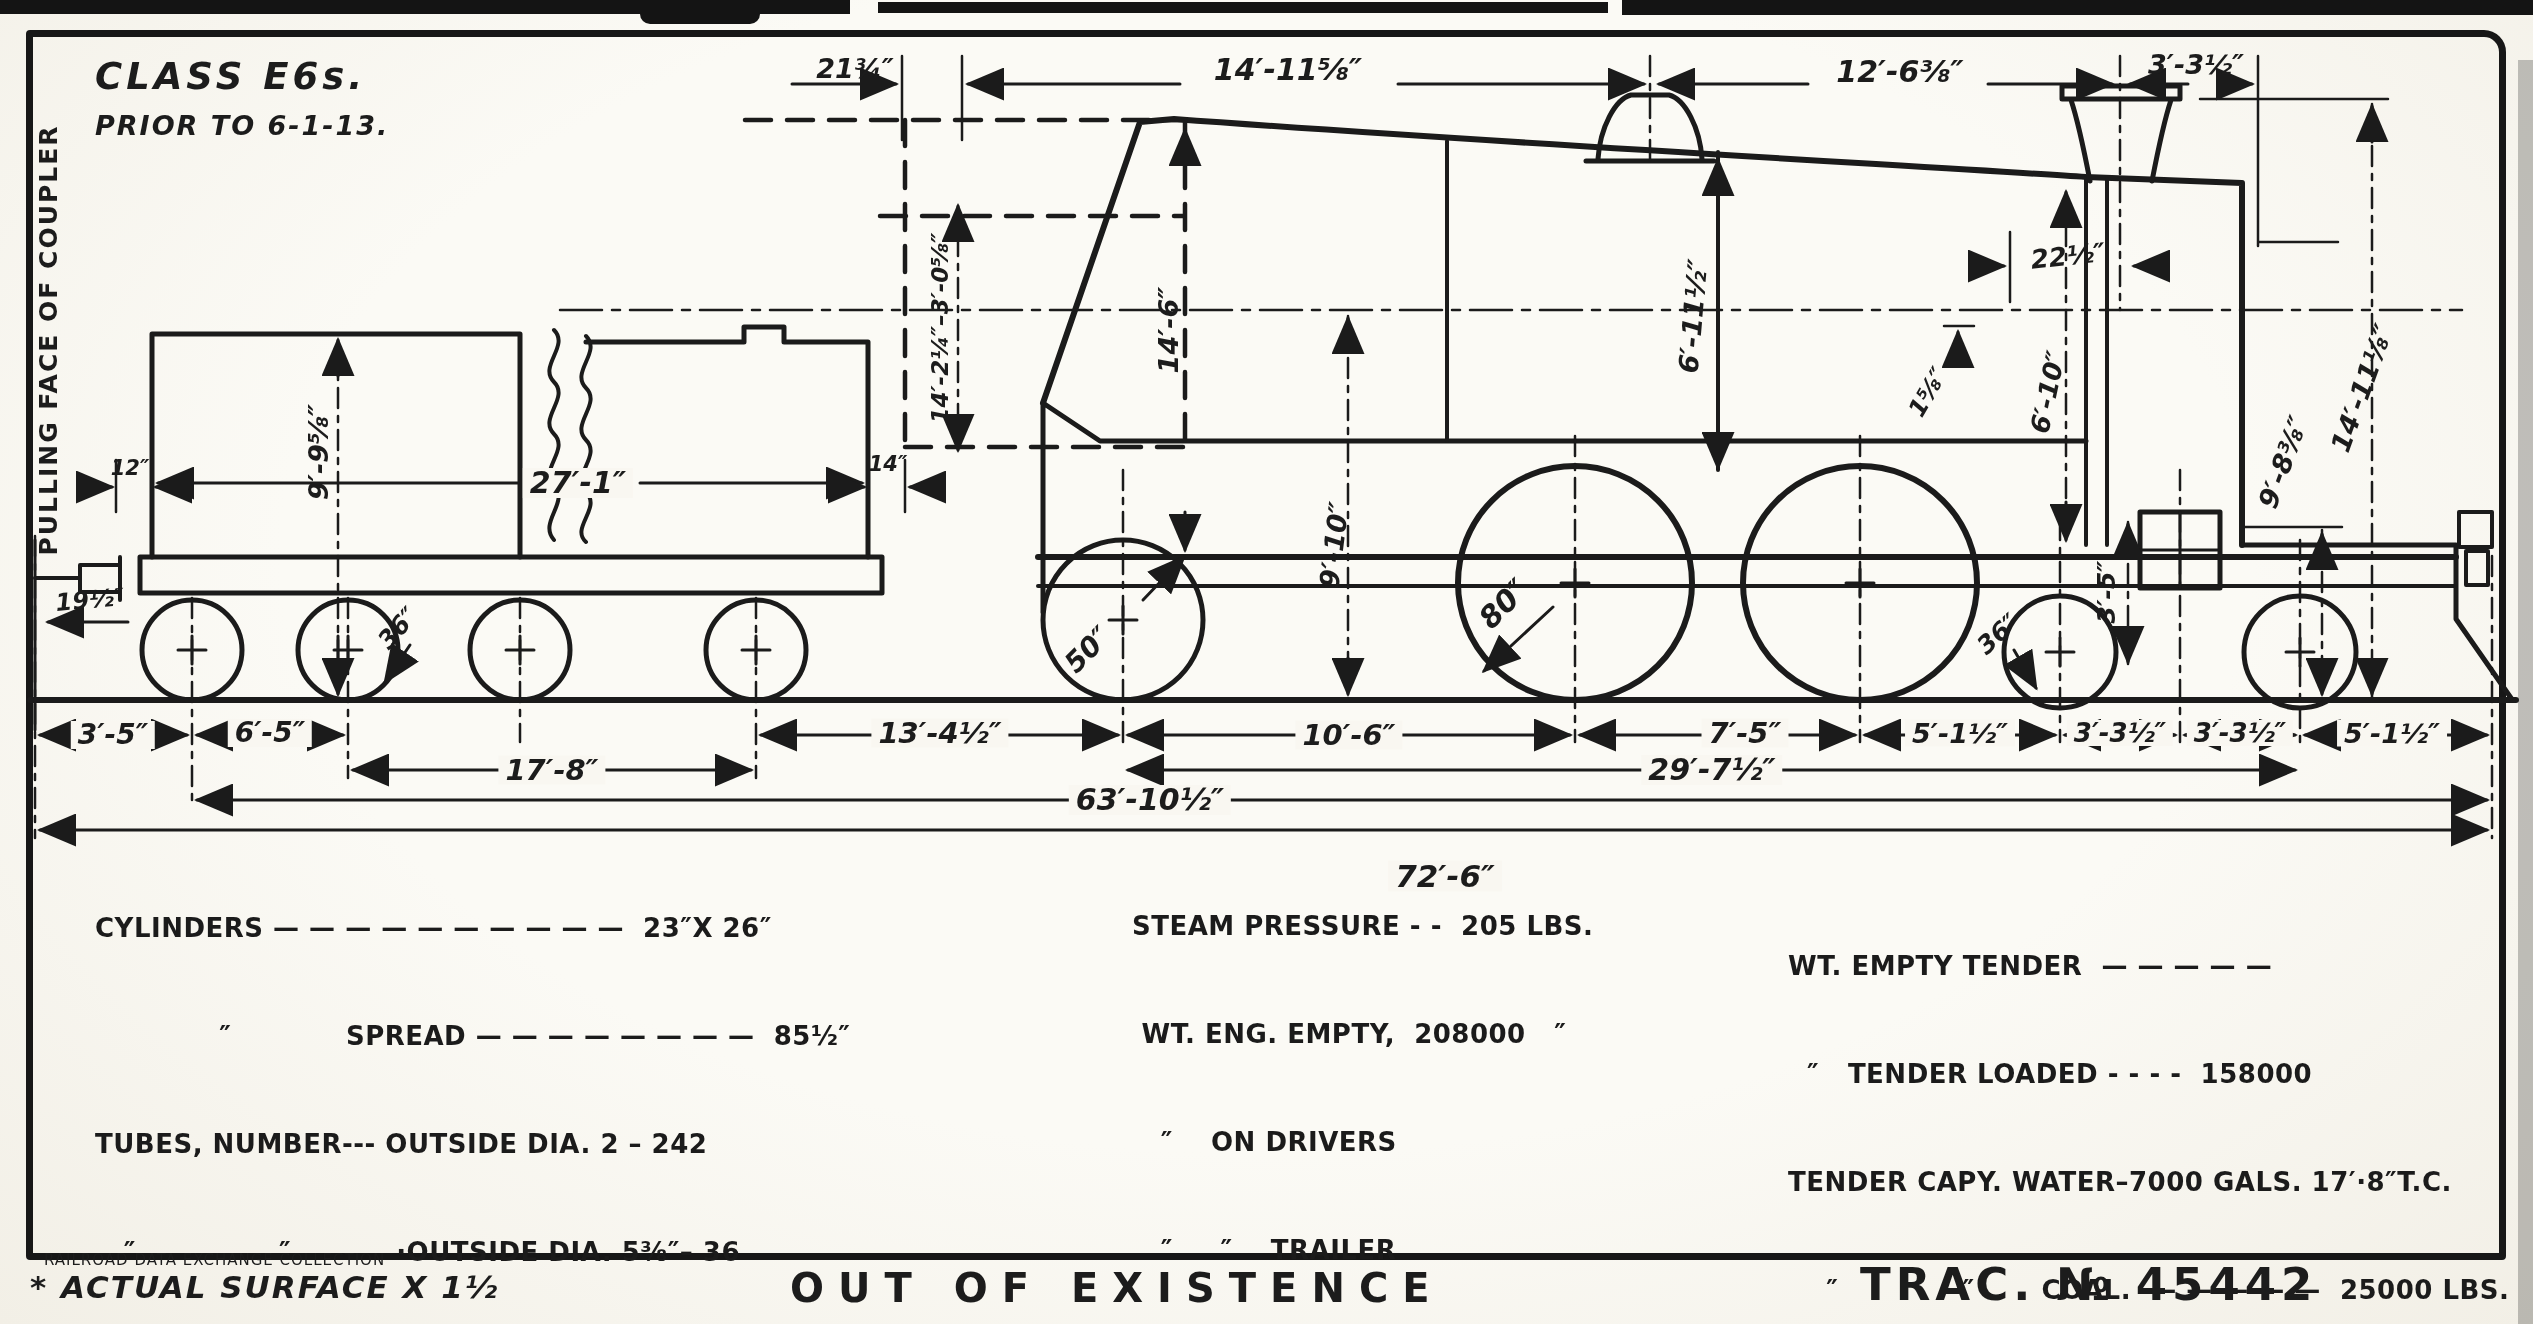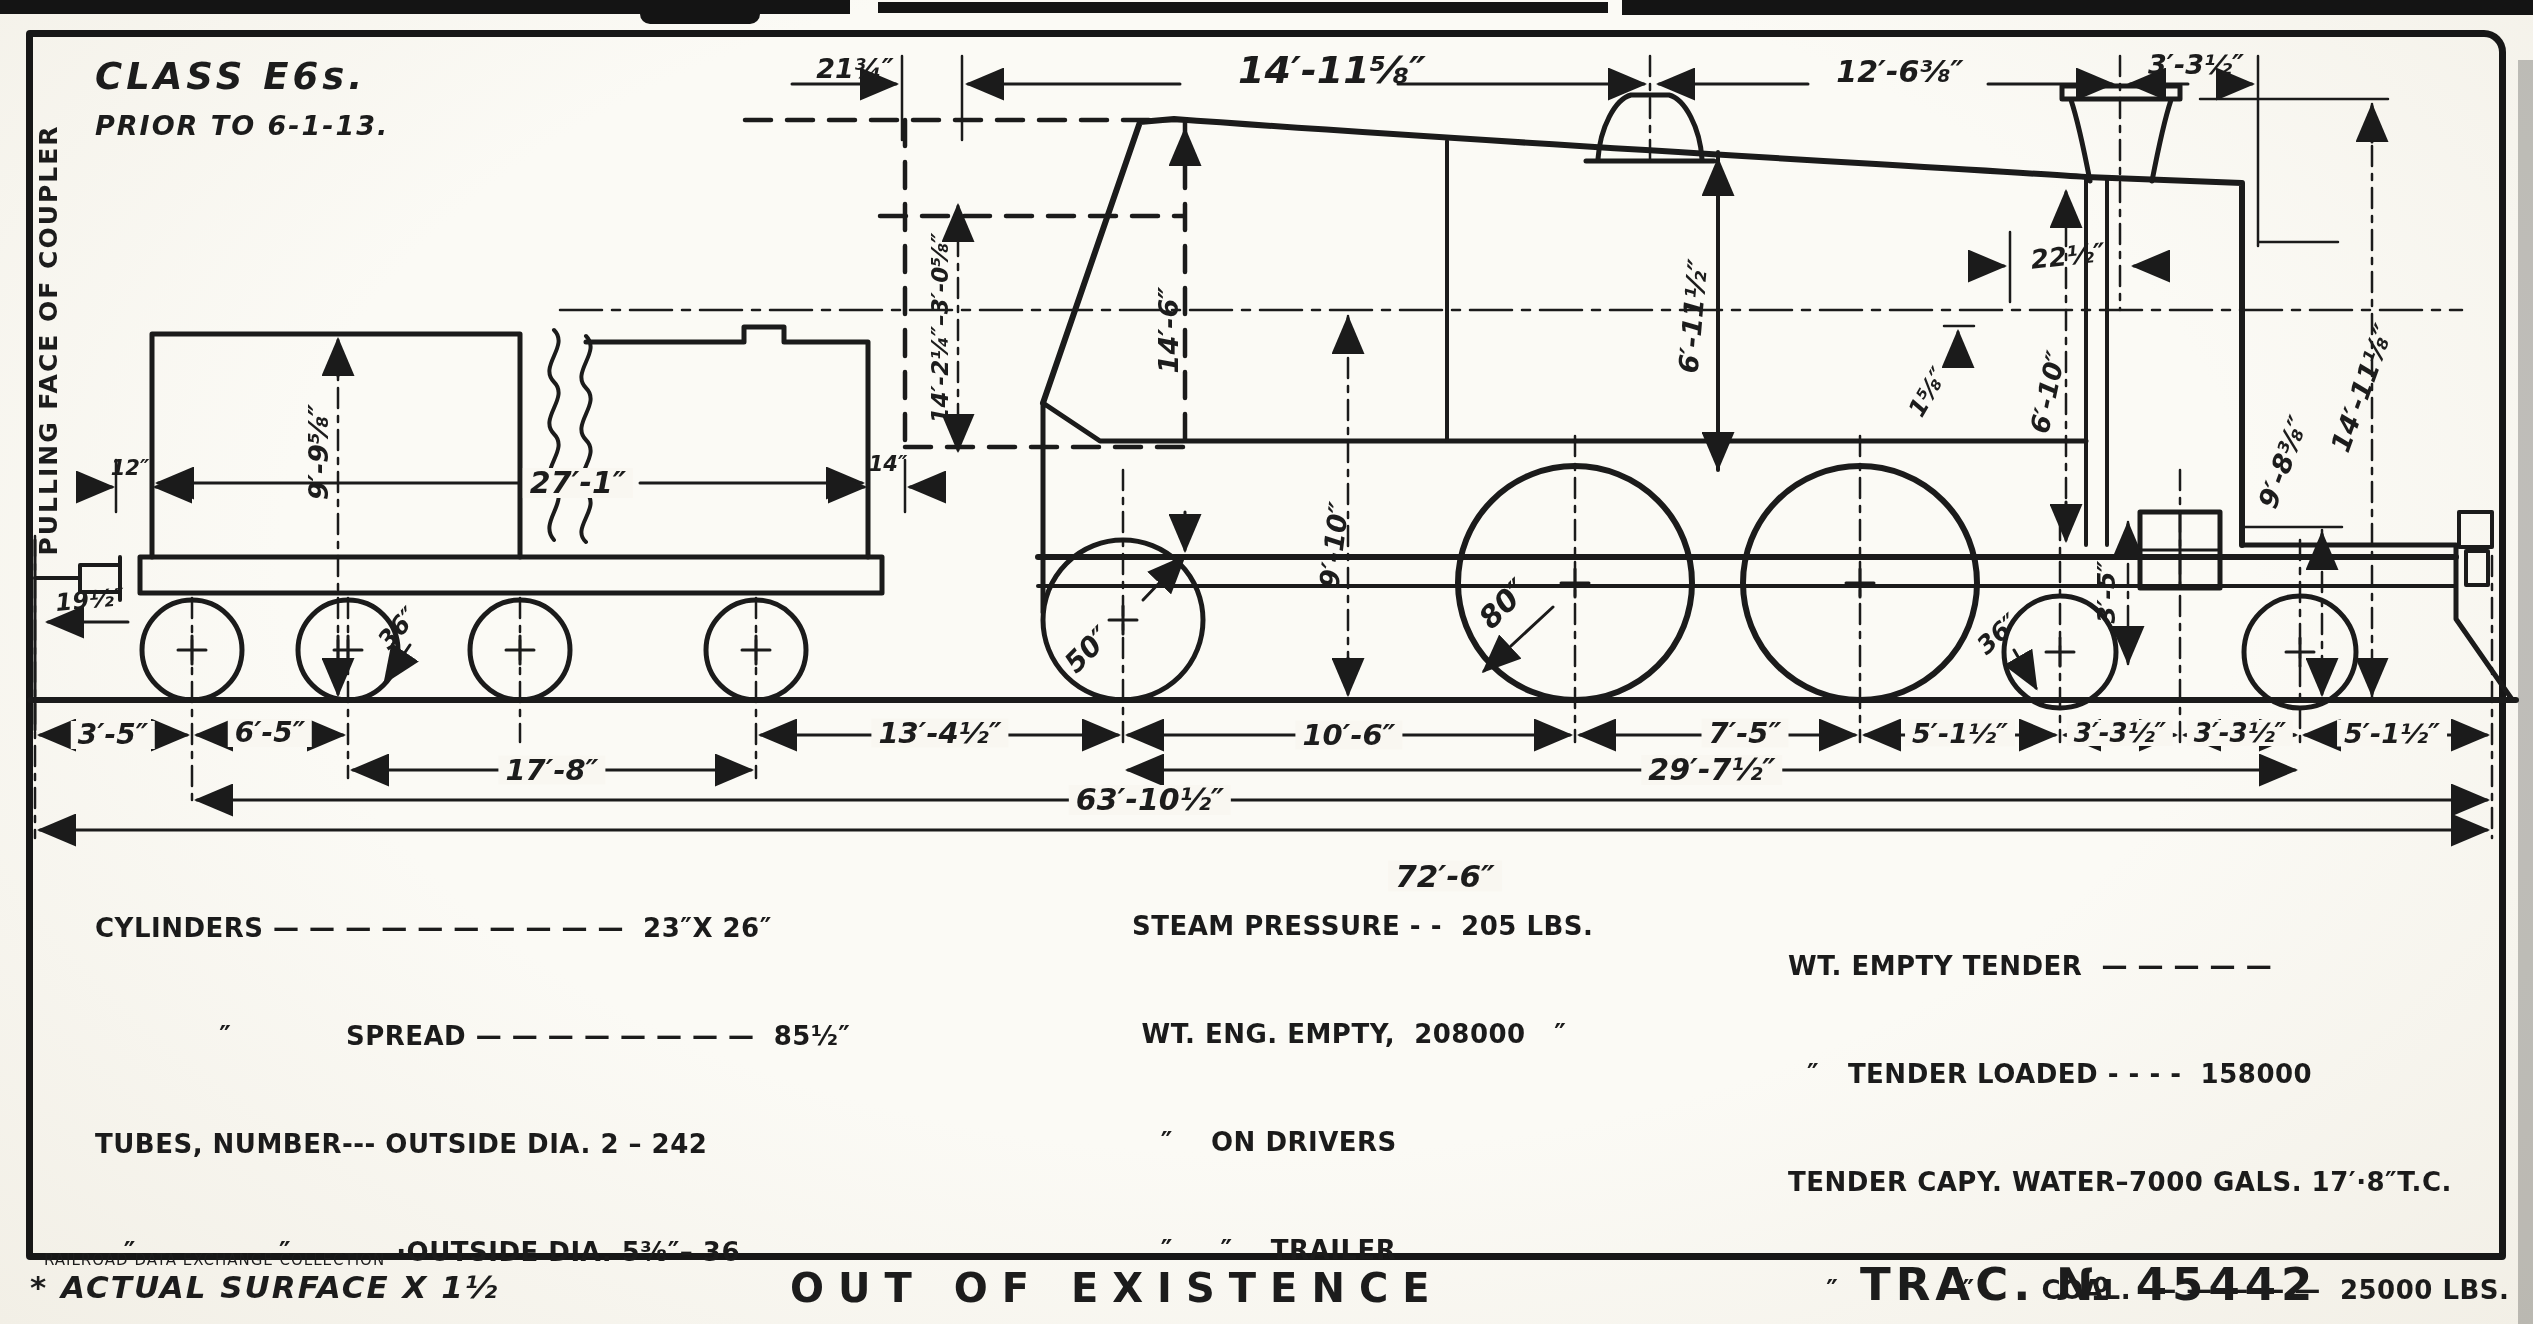--- a/index.html
+++ b/index.html
@@ -163,21 +163,21 @@
         <path d="M40,830 H2487" marker-start="url(#ah)" marker-end="url(#ah)"></path>
       </g>
     </g>
   </svg>
 
   <div class="lbl dim" style="left:95px;top:58px;font-size:37px;letter-spacing:4px;">CLASS E6s.</div>
   <div class="lbl dim" style="left:95px;top:112px;font-size:27px;letter-spacing:2px;">PRIOR TO 6-1-13.</div>
   <div class="lbl rot" style="--r:-90deg;left:48px;top:340px;font-size:25px;letter-spacing:2px;">PULLING FACE OF COUPLER</div>
 
   <div class="lbl ctr dim" style="left:855px;top:68px;font-size:27px;">21¾″</div>
-  <div class="lbl ctr dim" style="left:1288px;top:70px;font-size:38px;margin-left:44px;">14′-11⅝″</div>
+  <div class="lbl ctr dim" style="left:1288px;top:70px;font-size:30px;">14′-11⅝″</div>
   <div class="lbl ctr dim" style="left:1900px;top:72px;font-size:30px;">12′-6⅜″</div>
   <div class="lbl ctr dim" style="left:2196px;top:64px;font-size:27px;">3′-3½″</div>
 
   <div class="lbl rot dim" style="--r:-90deg;left:318px;top:452px;font-size:27px;">9′-9⅝″</div>
   <div class="lbl ctr dim bg" style="left:578px;top:483px;font-size:30px;">27′-1″</div>
   <div class="lbl ctr dim" style="left:130px;top:468px;font-size:21px;">12″</div>
   <div class="lbl ctr dim" style="left:888px;top:464px;font-size:21px;">14″</div>
   <div class="lbl rot dim" style="--r:-5deg;left:90px;top:600px;font-size:24px;">19½″</div>
   <div class="lbl rot dim" style="--r:-48deg;left:398px;top:628px;font-size:25px;">36″</div>
 

